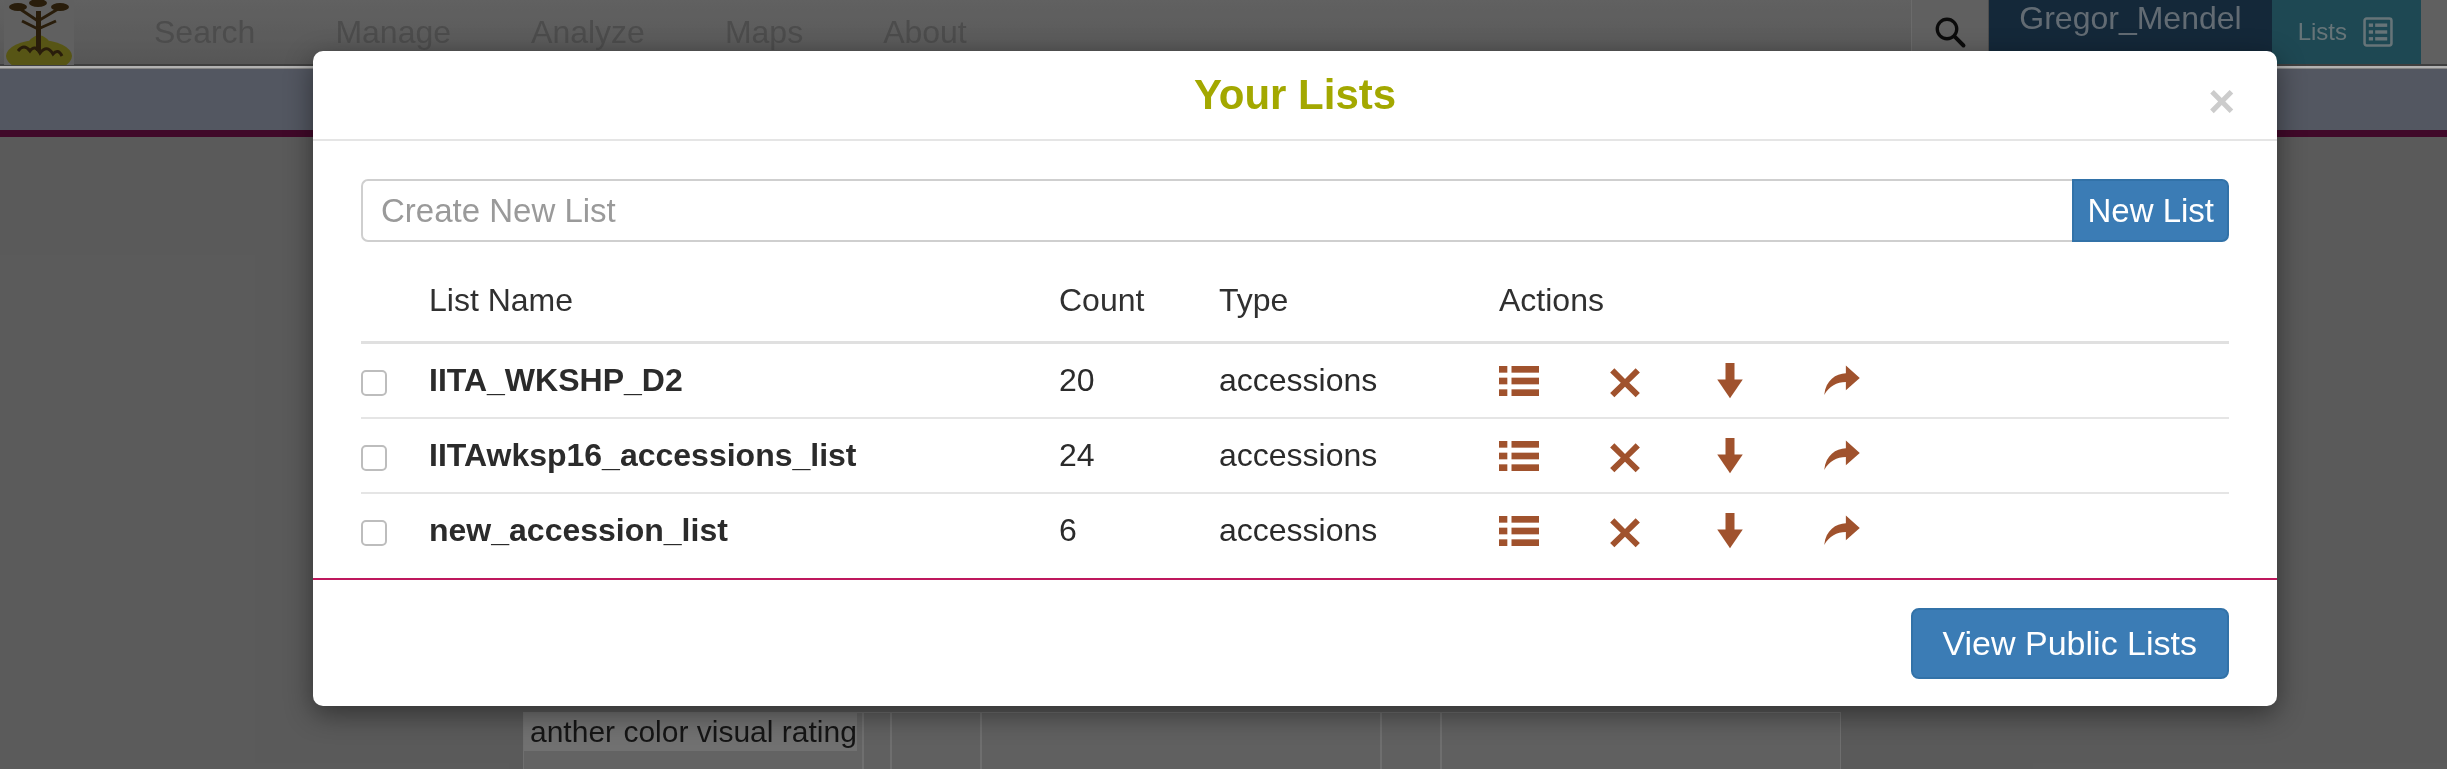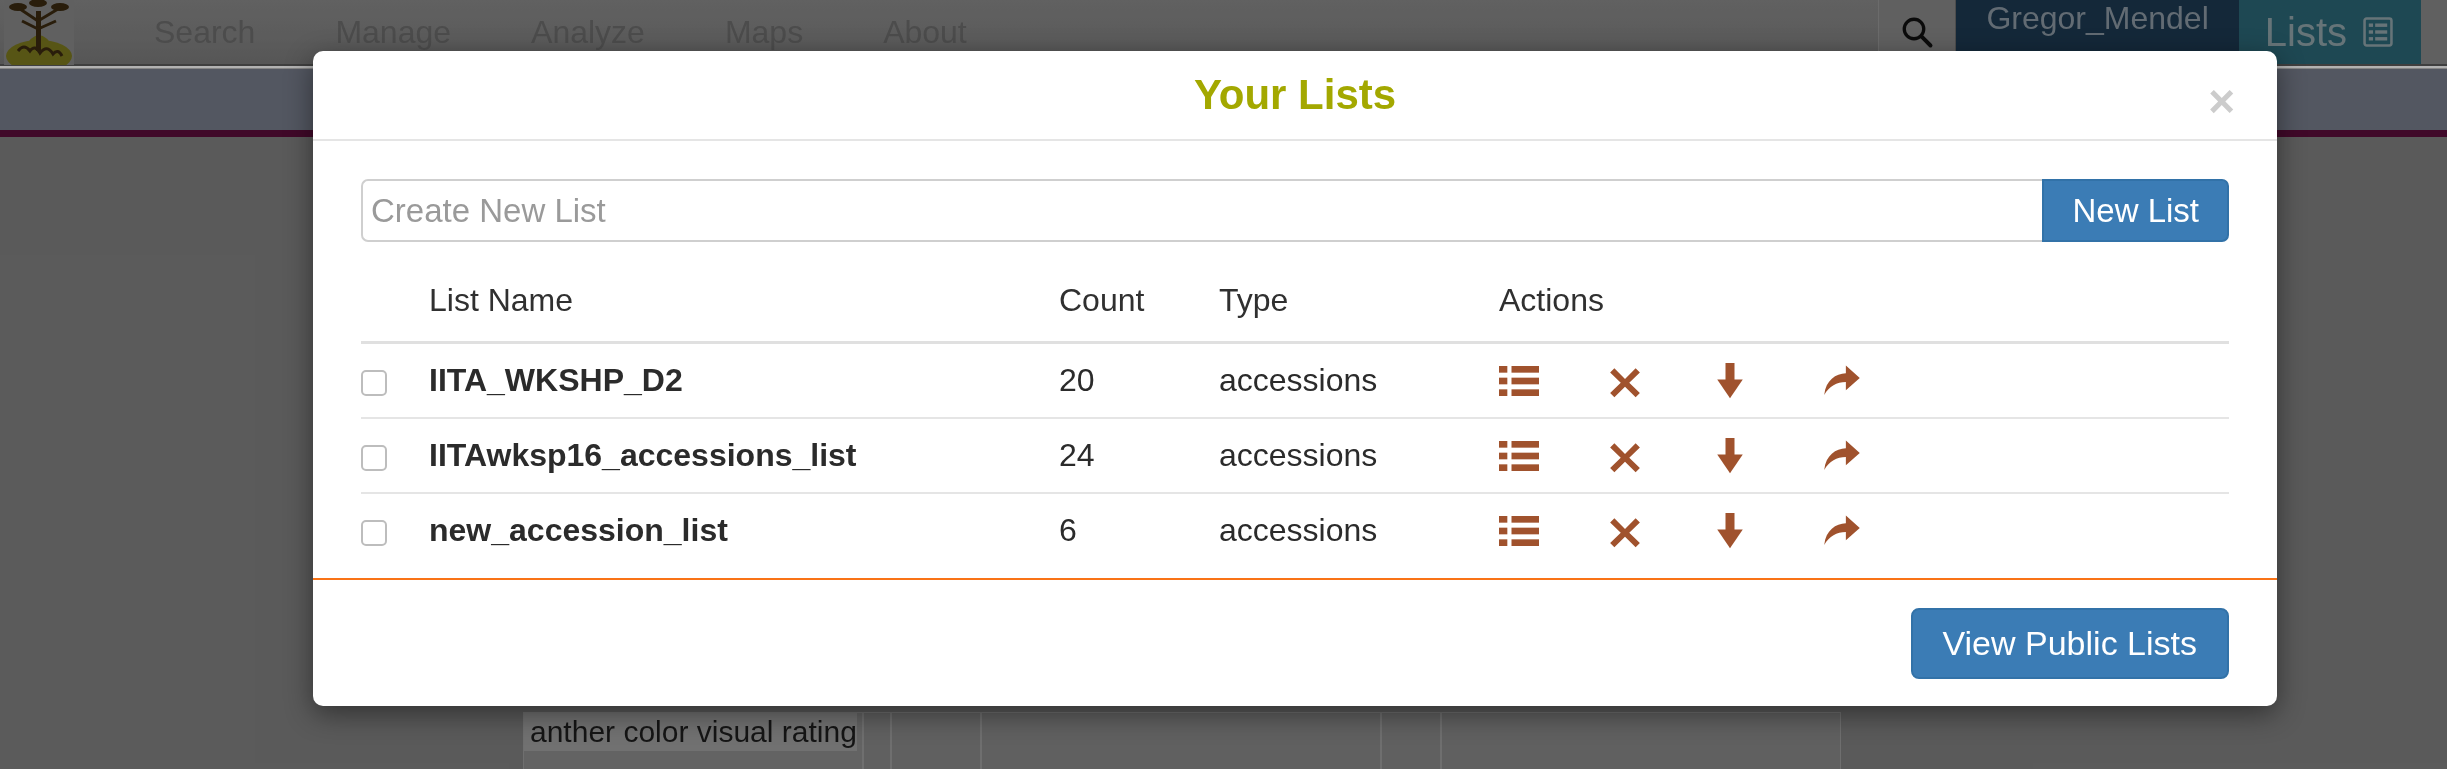--- a/index.html
+++ b/index.html
@@ -91,21 +91,21 @@
     color: #8d9aa5;
     font-size: 32px;
     display: flex;
     align-items: flex-start;
     padding: 0 30px;
     white-space: nowrap;
   }
   .nav-lists {
     background: #2c6877;
     color: #93a7ad;
-    font-size: 40px;
+    font-size: 24px;
     display: flex;
     align-items: center;
     gap: 14px;
     padding: 0 26px;
     white-space: nowrap;
   }
   .nav-edge {
     width: 26px;
     background: #8a8a8a;
   }
@@ -255,33 +255,33 @@
     display: flex;
     align-items: stretch;
     height: 63px;
     margin-bottom: 40px;
   }
   .input-group input {
     flex: 1 1 auto;
     height: 63px;
     font-size: 33px;
     color: #555;
-    padding: 0 8px;
+    padding: 0 18px;
     border: 2px solid #cfcfcf;
     border-right: none;
     border-radius: 7px 0 0 7px;
     background: #fff;
     outline: none;
     font-family: "Liberation Sans", sans-serif;
   }
   .input-group input::placeholder { color: #9a9a9a; }
   .btn-newlist {
     flex: 0 0 auto;
     height: 63px;
-    padding: 0 28px;
+    padding: 0 13px;
     font-size: 33px;
     color: #ffffff;
     background: #3b7cb5;
     border: 2px solid #3272a8;
     border-radius: 0 7px 7px 0;
     cursor: pointer;
     font-family: "Liberation Sans", sans-serif;
     white-space: nowrap;
   }
 
@@ -334,21 +334,21 @@
     justify-content: flex-start;
     cursor: pointer;
     color: #a0522d;
   }
   .act-btn svg { display: block; }
 
   
   .modal-footer {
     flex: 0 0 auto;
     height: 128px;
-    border-top: 2px solid #f97316;
+    border-top: 2px solid #be185d;
     display: flex;
     align-items: center;
     justify-content: flex-end;
     padding: 0 48px;
     gap: 22px;
   }
   .btn {
     font-size: 34px;
     border-radius: 8px;
     padding: 14px 30px;

